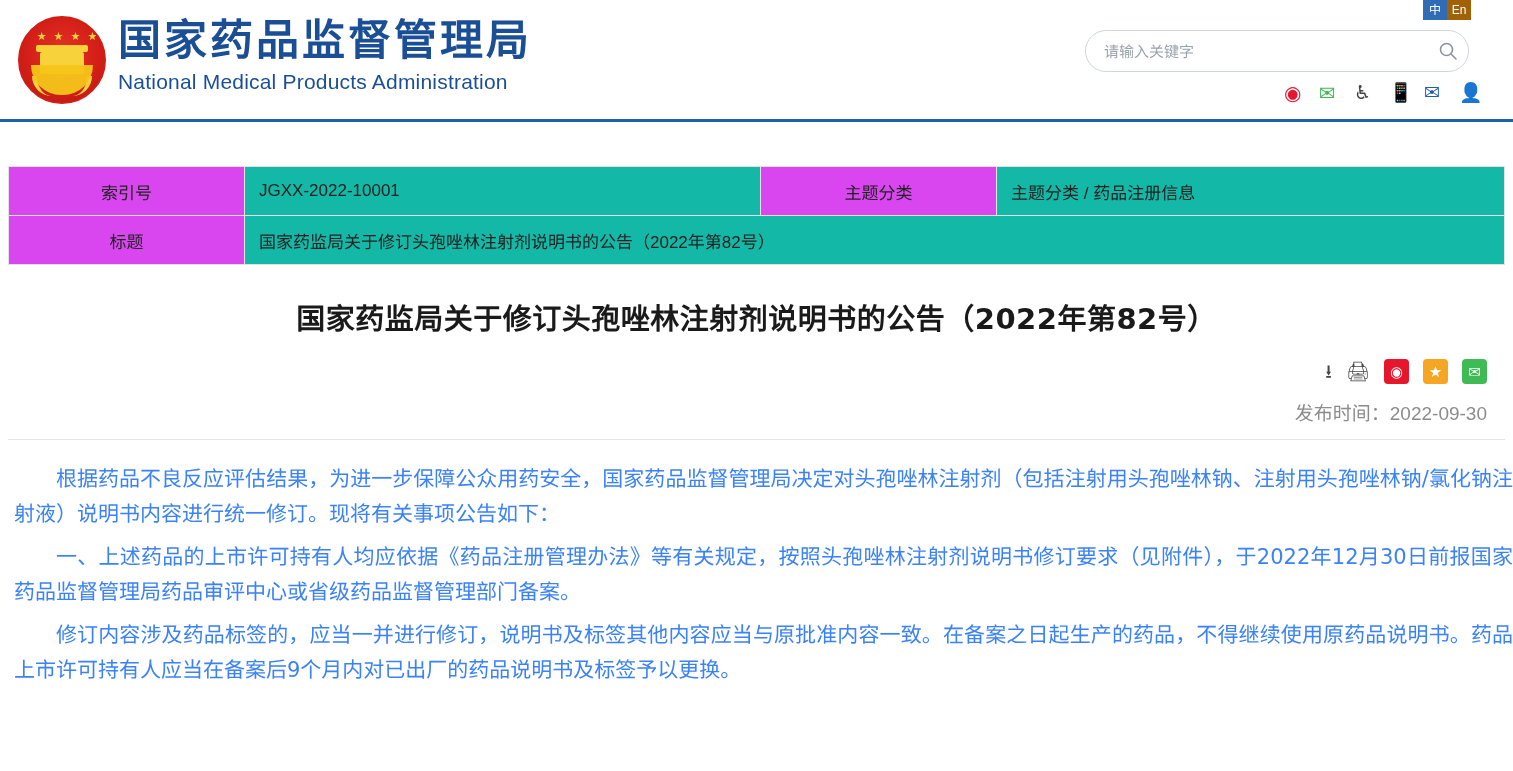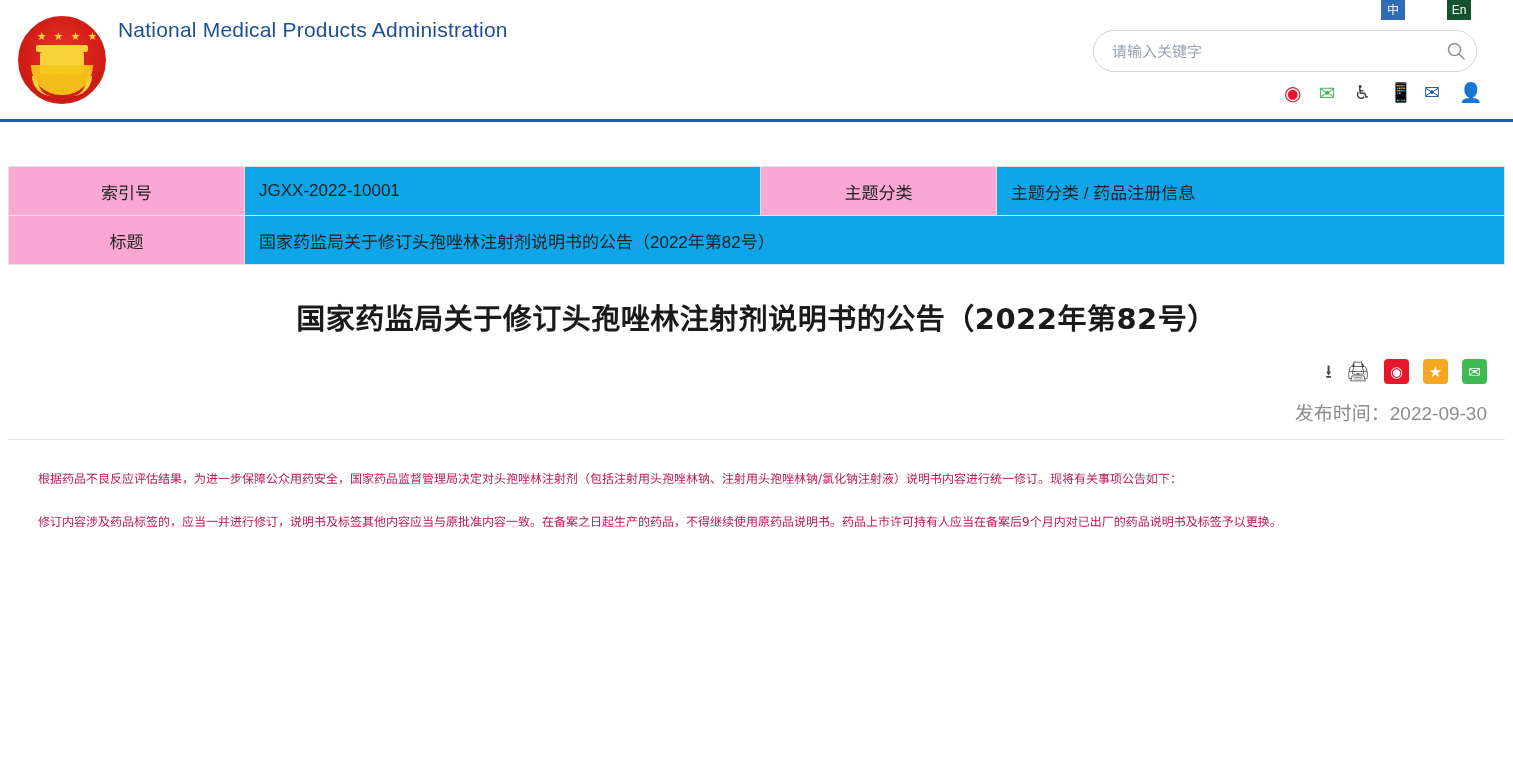--- a/index.html
+++ b/index.html
@@ -22,21 +22,21 @@
   .lang-switch {
     position: absolute; top: 0; right: 42px;
     display: flex; height: 20px;
     font-size: 12px; line-height: 20px;
     z-index: 5;
   }
   .lang-switch span {
     display: block; width: 24px; text-align: center; color: #fff;
   }
   .lang-cn { background: #2f6cb5; }
-  .lang-en { background: #14532d; margin-left: 42px; }
+  .lang-en { background: #a16207; }
 
   .emblem {
     position: absolute; left: 14px; top: 12px;
     width: 96px; height: 96px;
   }
   .emblem .circle {
     position: absolute; left: 4px; top: 4px;
     width: 88px; height: 88px; border-radius: 50%;
     background: radial-gradient(circle at 50% 42%, #e53228 0%, #d41f18 55%, #b51710 100%);
     border: 2px solid #cf1f16;
@@ -77,21 +77,21 @@
     font-size: 43px; font-weight: 700; color: #1a4f96;
     letter-spacing: 3px; line-height: 52px;
     white-space: nowrap;
   }
   .brand-en {
     font-size: 21px; color: #1a4f96; letter-spacing: .2px;
     font-weight: 500; margin-top: 4px; white-space: nowrap;
   }
 
   .search-box {
-    position: absolute; right: 36px; top: 30px;
+    position: absolute; right: 44px; top: 30px;
     width: 384px; height: 42px;
     border: 1px solid #cfd6de; border-radius: 21px;
     background: #fff;
     display: flex; align-items: center;
   }
   .search-box input {
     border: 0; outline: 0; background: transparent;
     flex: 1; height: 100%; padding: 0 18px;
     font-size: 15px; color: #333;
     font-family: "Liberation Sans", sans-serif;
@@ -121,23 +121,23 @@
     width: 1497px; border-collapse: collapse;
     table-layout: fixed;
     font-size: 17px; color: #222;
   }
   table.meta td {
     border: 1px solid #e2e2e2;
     height: 49px;
     padding: 6px 14px;
   }
   td.lbl {
-    background: #f9a8d4; text-align: center; color: #222; font-size: 17px;
-  }
-  td.val { background: #0ea5e9; padding-left: 18px; }
+    background: #d946ef; text-align: center; color: #222; font-size: 17px;
+  }
+  td.val { background: #14b8a6; padding-left: 18px; }
   .col-lbl1 { width: 236px; }
   .col-val1 { width: 516px; }
   .col-lbl2 { width: 236px; }
 
   
   .article-title {
     text-align: center;
     font-family: "DejaVu Sans", "Liberation Sans", sans-serif;
     font-size: 29px; font-weight: 700; color: #1a1a1a;
     margin: 30px 0 0 0; letter-spacing: .5px;
@@ -158,21 +158,21 @@
   .pubtime {
     text-align: right; color: #8c8c8c; font-size: 19px;
     padding: 14px 26px 0 0;
   }
   .hr {
     margin: 14px 8px 0 8px; height: 1px; background: #e4e4e4;
   }
 
   .body-text {
     padding: 22px 0 0 14px;
-    font-size: 12px; line-height: 35px; color: #be185d;
+    font-size: 21px; line-height: 35px; color: #3b82f6;
     font-family: "DejaVu Sans", "Liberation Sans", sans-serif;
     text-align: justify;
   }
   .body-text p { margin: 0 0 8px 0; text-indent: 2em; }
 </style>
 </head>
 <body>
 
 <div class="page">
 
@@ -186,20 +186,21 @@
     <div class="emblem">
       <div class="circle">
         <div class="stars">★ ★ ★ ★</div>
         <div class="gate"></div>
         <div class="ears"></div>
         <div class="gear"></div>
       </div>
     </div>
 
     <div class="brand">
+      <div class="brand-cn">国家药品监督管理局</div>
       <div class="brand-en">National Medical Products Administration</div>
     </div>
 
     <div class="search-box">
       <input type="text" placeholder="请输入关键字" style="">
       <span class="search-icon">
         <svg width="20" height="20" viewBox="0 0 20 20" fill="none" stroke="#8c949e" stroke-width="1.6">
           <circle cx="8.5" cy="8.5" r="6"></circle>
           <line x1="13" y1="13" x2="18" y2="18" stroke-linecap="round"></line>
         </svg>
@@ -244,16 +245,17 @@
   </div>
 
   <div class="pubtime">
     <span>发布时间：</span><span>2022-09-30</span>
   </div>
 
   <div class="hr"></div>
 
   <div class="body-text">
     <p>根据药品不良反应评估结果，为进一步保障公众用药安全，国家药品监督管理局决定对头孢唑林注射剂（包括注射用头孢唑林钠、注射用头孢唑林钠/氯化钠注射液）说明书内容进行统一修订。现将有关事项公告如下：</p>
+    <p>一、上述药品的上市许可持有人均应依据《药品注册管理办法》等有关规定，按照头孢唑林注射剂说明书修订要求（见附件），于2022年12月30日前报国家药品监督管理局药品审评中心或省级药品监督管理部门备案。</p>
     <p>修订内容涉及药品标签的，应当一并进行修订，说明书及标签其他内容应当与原批准内容一致。在备案之日起生产的药品，不得继续使用原药品说明书。药品上市许可持有人应当在备案后9个月内对已出厂的药品说明书及标签予以更换。</p>
   </div>
 
 </div>
 
 </body></html>

